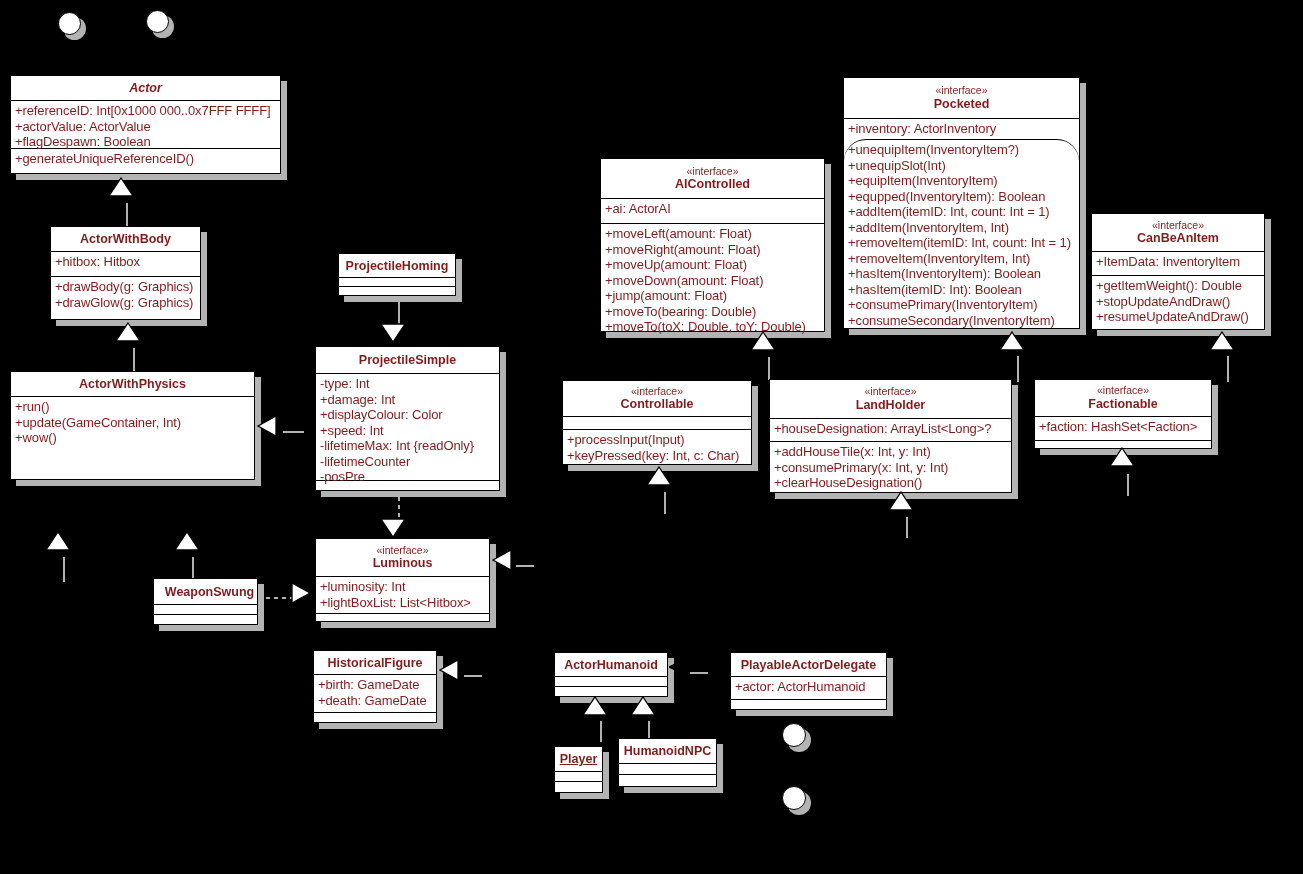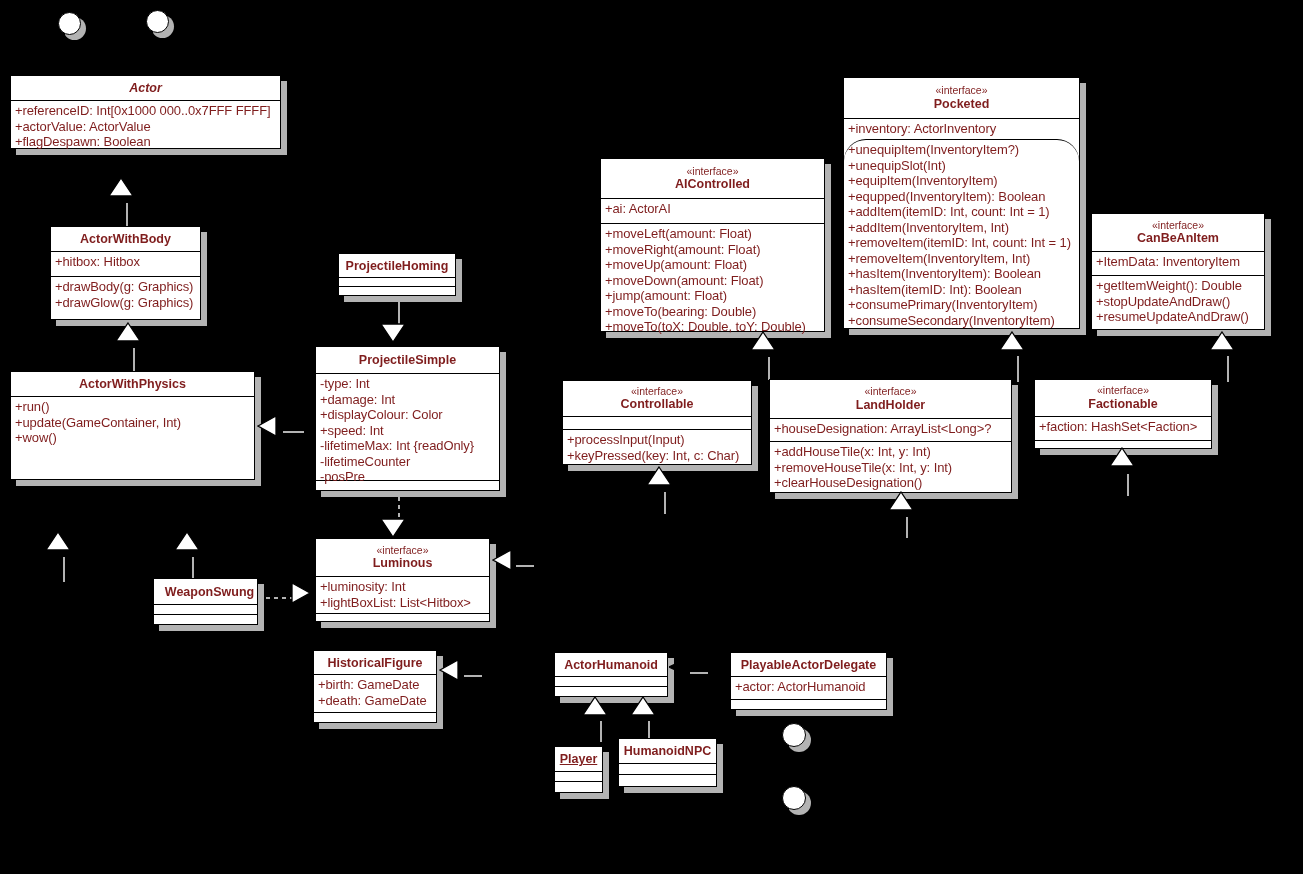--- a/index.html
+++ b/index.html
@@ -96,20 +96,23 @@
 
 <div class="cls" style="left:10px;top:75px;width:271px;">
   <div class="title abstract" style="height:24px;">
       <span>Actor</span>
     </div>
   <div class="comp" style="height:48px;">
       <div class="member">+referenceID: Int[0x1000 000..0x7FFF FFFF]</div>
       <div class="member">+actorValue: ActorValue</div>
       <div class="member">+flagDespawn: Boolean</div>
     </div>
+  <div class="comp" style="height:25px;">
+      <div class="member">+generateUniqueReferenceID()</div>
+    </div>
 </div>
 
 <div class="cls" style="left:50px;top:226px;width:151px;">
   <div class="title" style="height:24px;">
       <span>ActorWithBody</span>
     </div>
   <div class="comp" style="height:25px;">
       <div class="member">+hitbox: Hitbox</div>
     </div>
   <div class="comp" style="height:43px;">
@@ -257,21 +260,21 @@
 <div class="cls" style="left:769px;top:379px;width:243px;">
   <div class="title" style="height:38px;">
     <span class="stereo">«interface»</span>
     <span>LandHolder</span>
   </div>
   <div class="comp" style="height:23px;">
       <div class="member">+houseDesignation: ArrayList&lt;Long&gt;?</div>
     </div>
   <div class="comp" style="height:51px;">
       <div class="member">+addHouseTile(x: Int, y: Int)</div>
-      <div class="member">+removeHouseTile(x: Int, y: Int)</div>
+      <div class="member">+consumePrimary(x: Int, y: Int)</div>
       <div class="member">+clearHouseDesignation()</div>
     </div>
 </div>
 
 <div class="cls" style="left:1034px;top:379px;width:178px;">
   <div class="title" style="height:36px;">
     <span class="stereo">«interface»</span>
     <span>Factionable</span>
   </div>
   <div class="comp" style="height:24px;">

